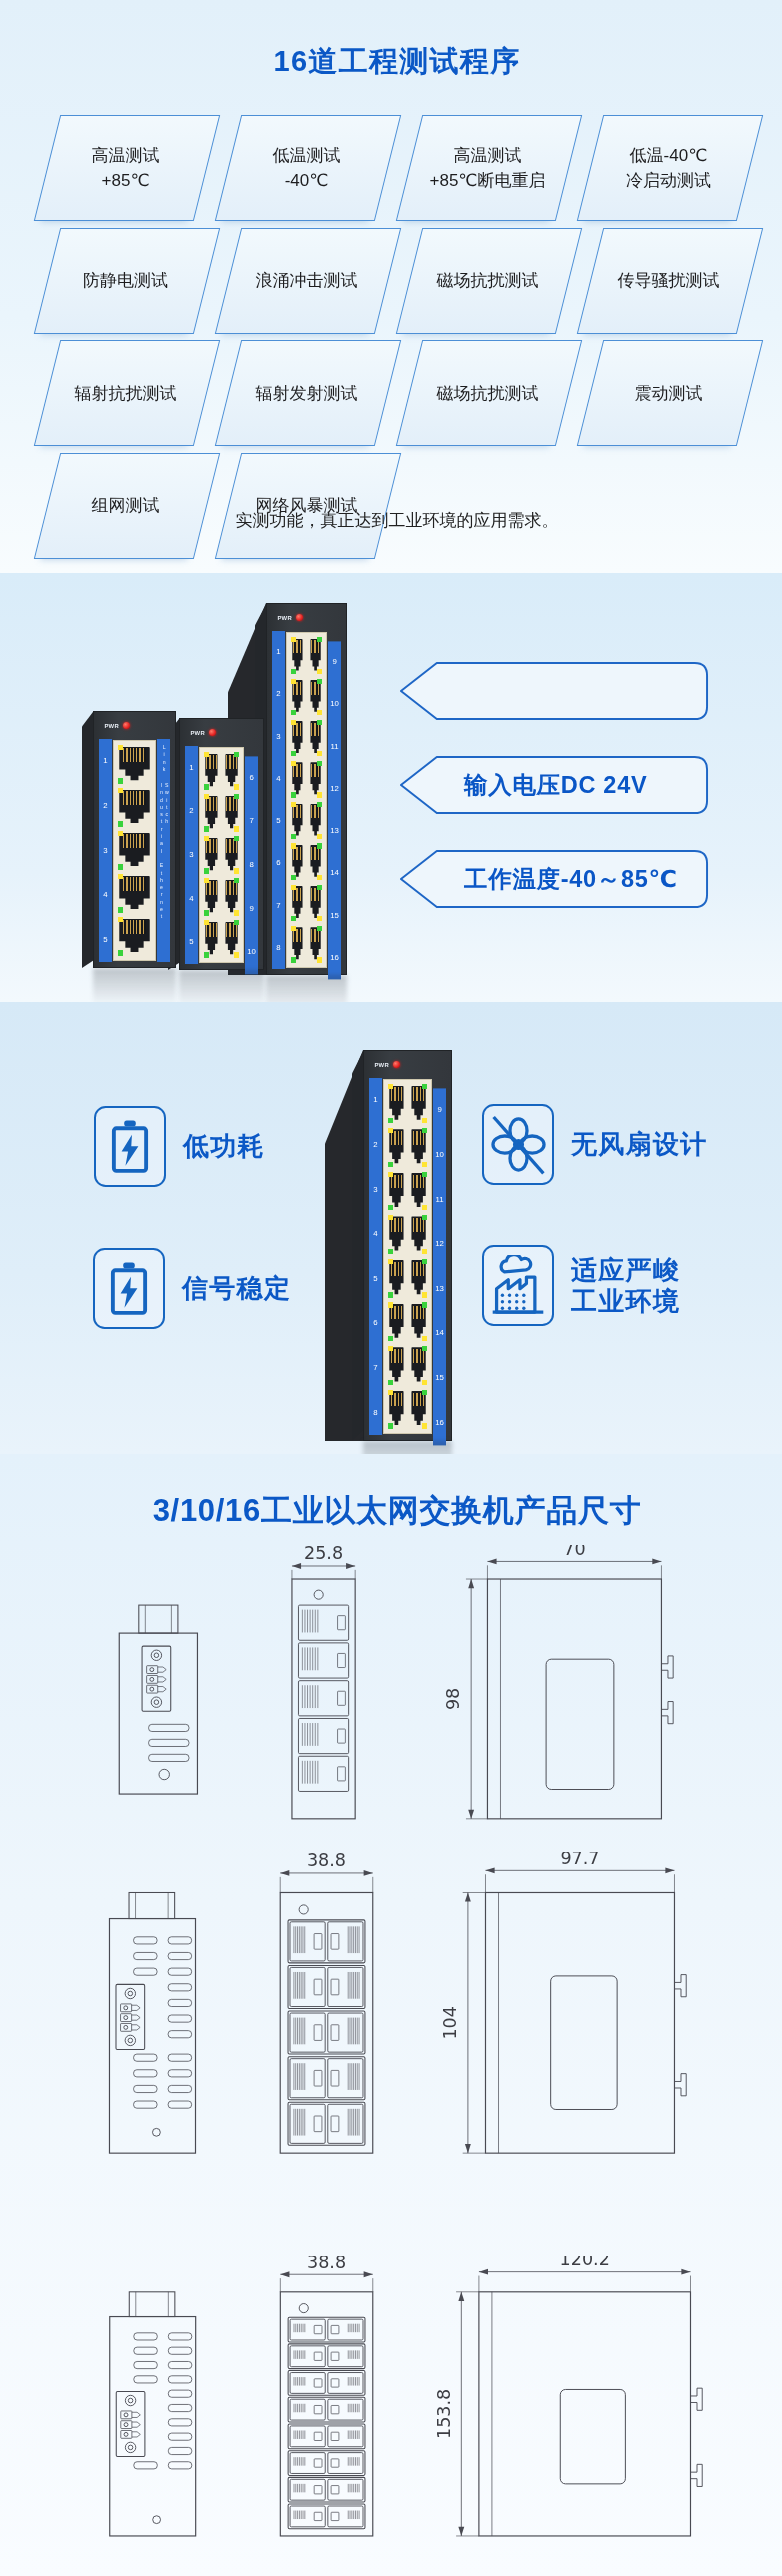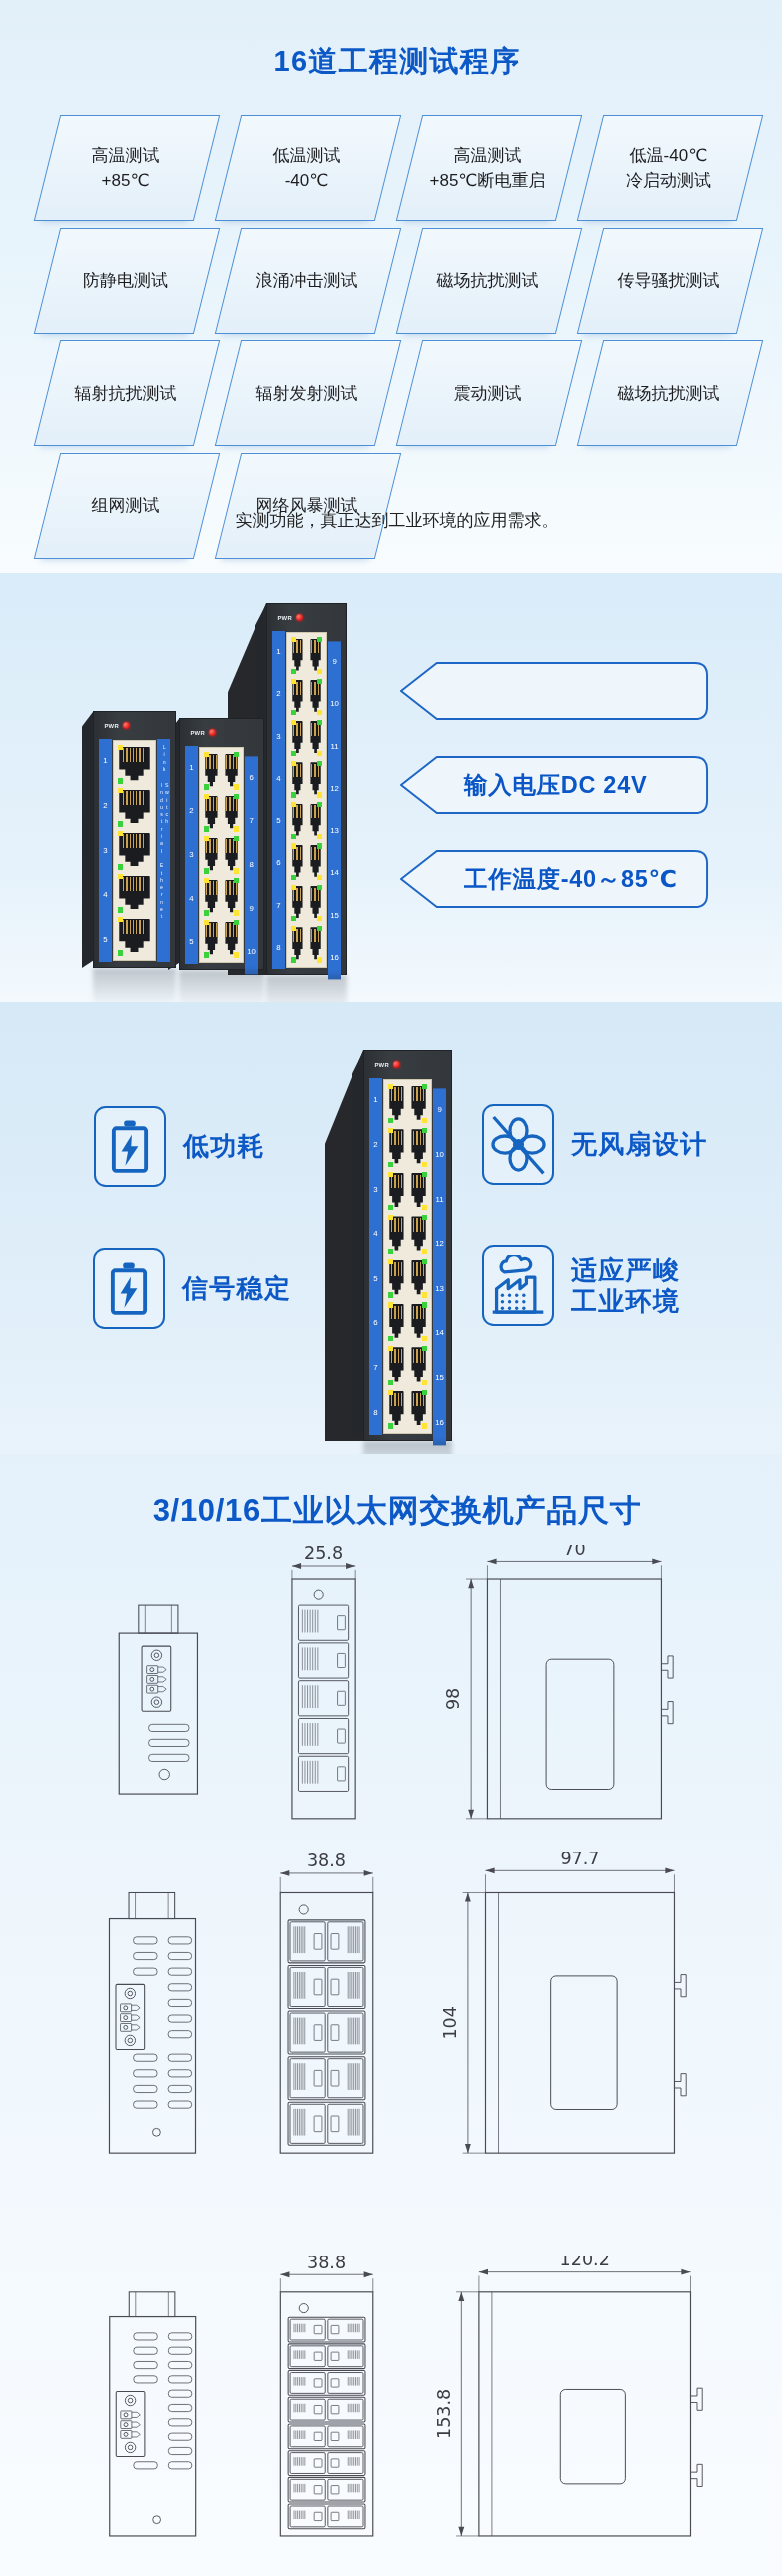--- a/index.html
+++ b/index.html
@@ -123,25 +123,25 @@
         <div class="card">
           <div class="card-bg"></div>
           <span>辐射抗扰测试</span>
         </div>
         <div class="card">
           <div class="card-bg"></div>
           <span>辐射发射测试</span>
         </div>
         <div class="card">
           <div class="card-bg"></div>
+          <span>磁场抗扰测试</span>
+        </div>
+        <div class="card">
+          <div class="card-bg"></div>
           <span>震动测试</span>
-        </div>
-        <div class="card">
-          <div class="card-bg"></div>
-          <span>磁场抗扰测试</span>
         </div>
         <div class="card">
           <div class="card-bg"></div>
           <span>组网测试</span>
         </div>
         <div class="card">
           <div class="card-bg"></div>
           <span>网络风暴测试</span>
         </div>
       </div>

